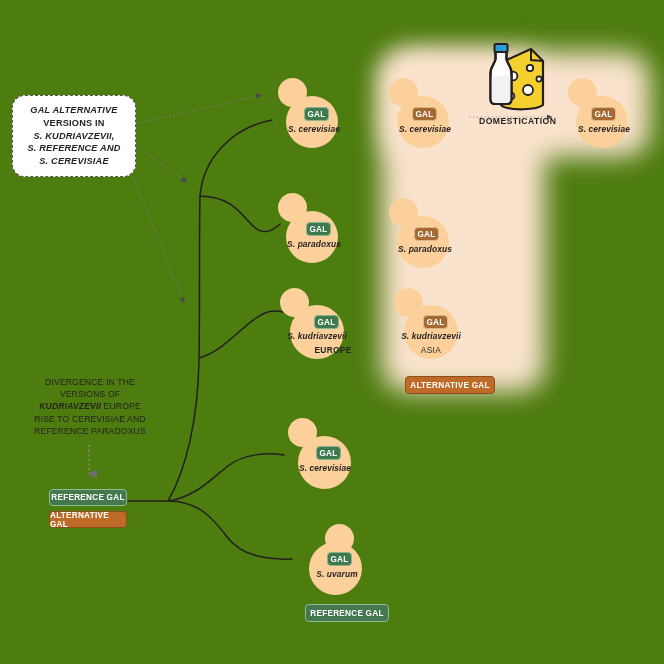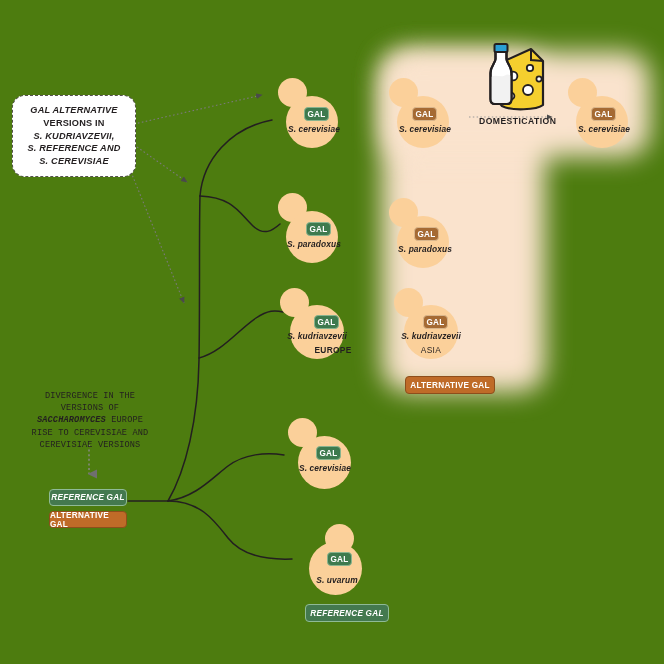--- a/index.html
+++ b/index.html
@@ -36,21 +36,21 @@
   .gal{position:absolute;display:flex;align-items:center;justify-content:center;
        border-radius:4px;font-size:8.2px;font-weight:bold;letter-spacing:.3px;
        color:#ffffff;box-sizing:border-box;}
   .gal.ref{background:#3e7a4e;border:1.2px solid #87b38e;}
   .gal.alt{background:#a56a33;border:1.2px solid #d9b68c;}
 
   
   .pill{position:absolute;display:flex;align-items:center;justify-content:center;
         border-radius:4px;font-size:8.2px;font-weight:bold;letter-spacing:.25px;
         color:#ffffff;box-sizing:border-box;}
-  .pill.ref{background:#44794f;border:1.4px solid #8fba96;font-style:italic;}
+  .pill.ref{background:#44794f;border:1.4px solid #8fba96;}
   .pill.alt{background:#bf6b28;border:1.4px solid #8d4e1b;}
 
   
   .domlabel{position:absolute;font-size:8.6px;font-weight:bold;letter-spacing:.45px;
             color:#231f20;white-space:nowrap;}
 
   svg.layer{position:absolute;left:0;top:0;width:664px;height:664px;overflow:visible;}
 </style>
 </head>
 <body>
@@ -113,26 +113,26 @@
   <div class="callout" style="left:12px;top:95px;width:124px;height:82px;">
     <div class="ctext">
       <span style="font-style:italic;">GAL ALTERNATIVE</span><br>
       <span>VERSIONS IN</span><br>
       <i>S. KUDRIAVZEVII,</i><br>
       <i>S. REFERENCE AND</i><br>
       <i>S. CEREVISIAE</i>
     </div>
   </div>
 
-  <div class="note" style="left:22px;top:390px;width:136px;font-family:Liberation Mono, monospace;">
+  <div class="note" style="left:22px;top:376px;width:136px;">
     <span>DIVERGENCE IN THE</span><br>
     <span>VERSIONS OF</span><br>
-    <i>SACCHAROMYCES</i><span> EUROPE</span><br>
+    <i>KUDRIAVZEVII</i><span> EUROPE</span><br>
     <span>RISE TO CEREVISIAE AND</span><br>
-    <span>CEREVISIAE VERSIONS</span>
+    <span>REFERENCE PARADOXUS</span>
   </div>
 
   <div class="pill ref" style="left:49px;top:489px;width:78px;height:17px;">REFERENCE GAL</div>
   <div class="pill alt" style="left:49px;top:511px;width:78px;height:17px;">ALTERNATIVE GAL</div>
 
   <div class="cell" style="left:278px;top:78px;width:72px;height:70px;">
     <div class="bud" style="left:0px;top:0px;width:29px;height:29px;"></div>
     <div class="body" style="left:8px;top:18px;width:52px;height:52px;"></div>
     <div class="gal ref" style="left:26px;top:29px;width:25px;height:14px;">GAL</div>
     <div class="sp" style="left:0px;top:46px;">S. cerevisiae</div>
@@ -157,21 +157,21 @@
     <div class="bud" style="left:0px;top:0px;width:29px;height:29px;"></div>
     <div class="body" style="left:10px;top:18px;width:53px;height:53px;"></div>
     <div class="gal ref" style="left:28px;top:28px;width:25px;height:14px;">GAL</div>
     <div class="sp" style="left:0px;top:45px;">S. cerevisiae</div>
   </div>
 
   <div class="cell" style="left:300px;top:524px;width:74px;height:72px;">
     <div class="bud" style="left:25px;top:0px;width:29px;height:29px;"></div>
     <div class="body" style="left:9px;top:18px;width:53px;height:53px;"></div>
     <div class="gal ref" style="left:27px;top:28px;width:25px;height:14px;">GAL</div>
-    <div class="sp" style="left:0px;top:51px;">S. uvarum</div>
+    <div class="sp" style="left:0px;top:45px;">S. uvarum</div>
   </div>
 
   <div class="pill ref" style="left:305px;top:604px;width:84px;height:18px;">REFERENCE GAL</div>
 
   <div class="cell" style="left:389px;top:78px;width:72px;height:70px;">
     <div class="bud" style="left:0px;top:0px;width:29px;height:29px;"></div>
     <div class="body" style="left:8px;top:18px;width:52px;height:52px;"></div>
     <div class="gal alt" style="left:23px;top:29px;width:25px;height:14px;">GAL</div>
     <div class="sp" style="left:0px;top:46px;">S. cerevisiae</div>
   </div>

